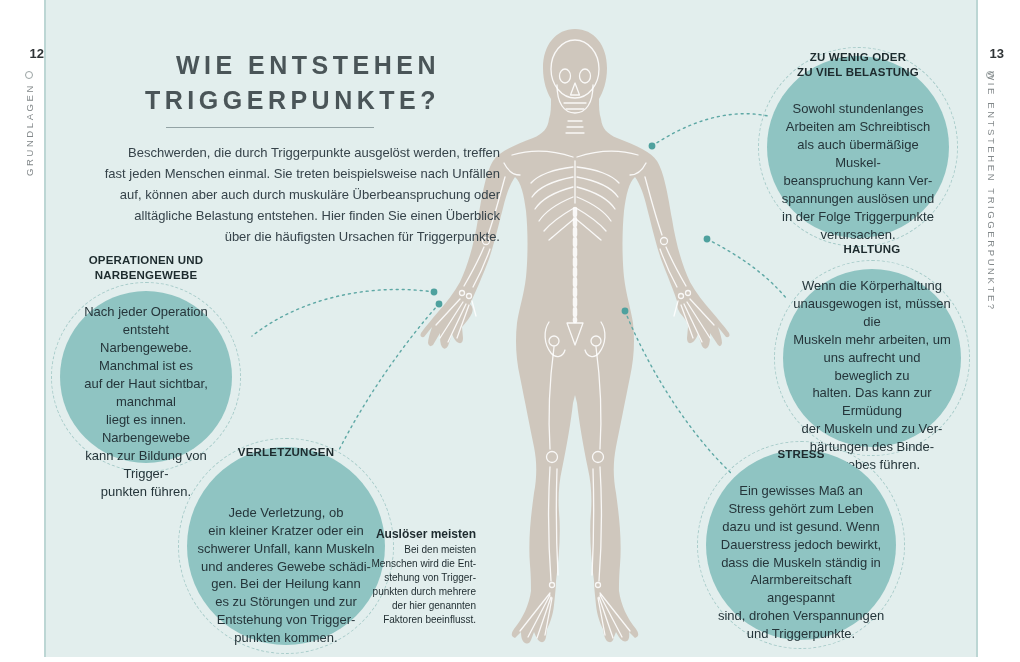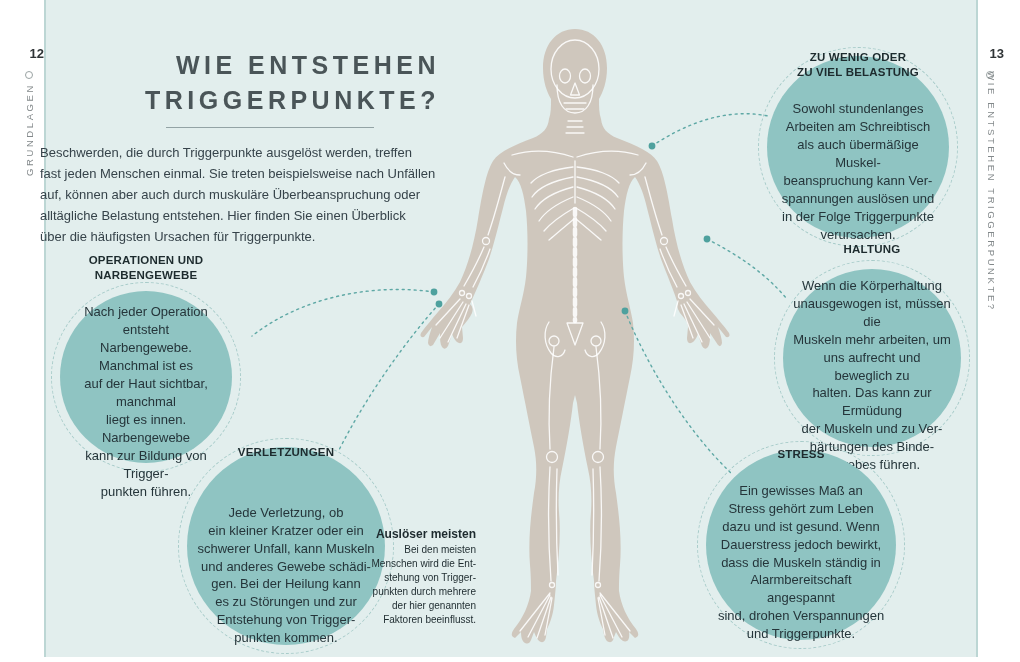--- a/index.html
+++ b/index.html
@@ -38,21 +38,21 @@
   .page-title{
     position:absolute;left:100px;top:48px;width:340px;
     font-size:25px;font-weight:700;letter-spacing:4.5px;line-height:1.4;
     color:#4a5558;text-align:right;white-space:pre-line;
   }
   .title-divider{
     position:absolute;left:166px;top:127px;width:208px;height:1px;background:#93a3a5;
   }
   .intro{
     position:absolute;left:40px;top:142px;width:460px;
-    font-size:13px;line-height:1.62;color:#36434a;text-align:left;white-space:pre-line;
+    font-size:13px;line-height:1.62;color:#36434a;text-align:right;white-space:pre-line;
   }
   
   .bubble{
     position:absolute;border-radius:50%;background:#8fc4c2;
     display:flex;flex-direction:column;align-items:center;justify-content:center;
     text-align:center;box-sizing:border-box;padding:10px;
   }
   .bubble .ring{
     position:absolute;inset:-9px;border:1px dashed #a7cbc9;border-radius:50%;
     pointer-events:none;

